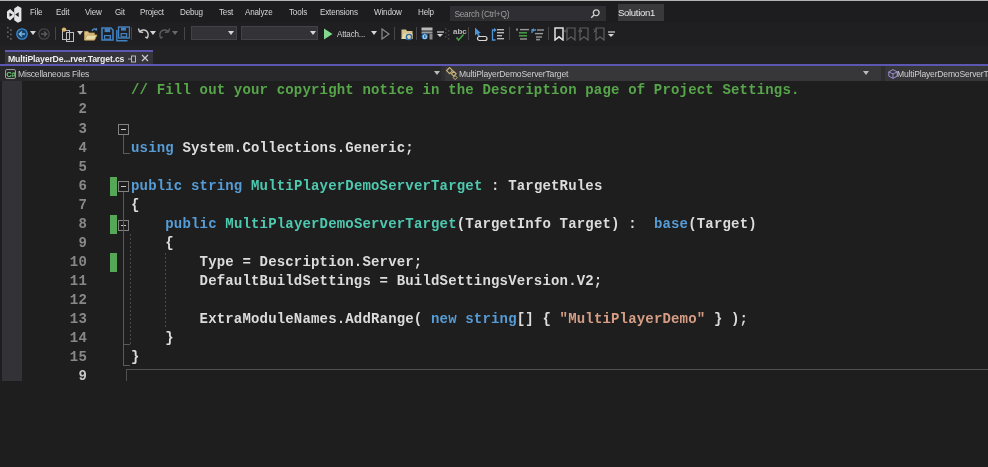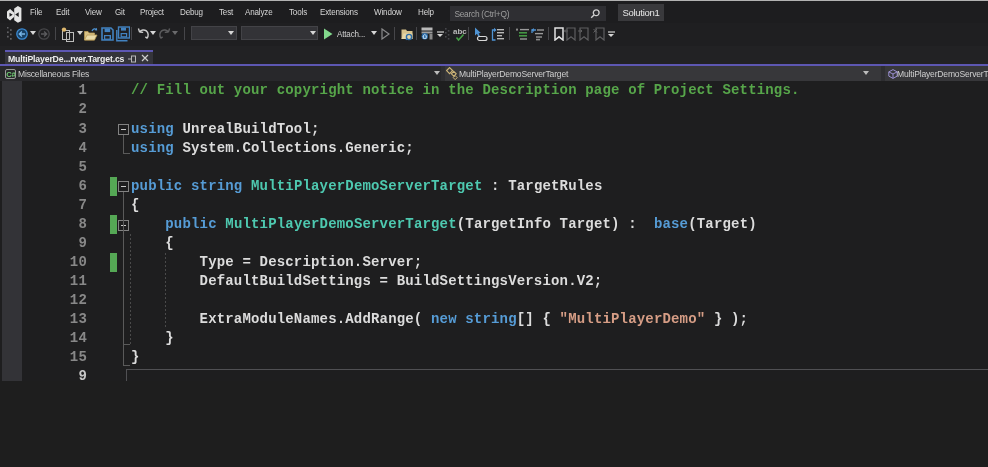--- a/index.html
+++ b/index.html
@@ -14,21 +14,21 @@
 #purpleline{left:0;top:64px;width:988px;height:2px;background:#5d57b2;}
 #navbar{left:0;top:66px;width:988px;height:15px;background:#2e2e31;}
 #editor{left:0;top:81px;width:988px;height:386px;background:#1e1e1f;}
 
 .mi{position:absolute;top:0;height:22px;line-height:22px;font-size:9.5px;
     letter-spacing:-0.2px;color:#d6d6d6;display:inline-block;transform:scaleX(0.85);transform-origin:0 50%;}
 #search{left:450px;top:5px;width:156px;height:15px;background:#2f2f33;
         color:#9e9e9e;font-size:9.5px;line-height:15px;letter-spacing:-0.3px;}
 #search span{display:inline-block;padding-left:5px;transform:scaleX(0.88);transform-origin:0 50%;}
 #sol1{left:618px;top:3px;width:46px;height:17px;background:#39393c;color:#e8e8e8;
-      font-size:9.5px;letter-spacing:-0.3px;line-height:17px;text-align:center;}
+      font-size:9.5px;letter-spacing:-0.3px;line-height:17px;}
 
 .sep{position:absolute;top:4px;width:1px;height:13px;background:#46464a;}
 .car{position:absolute;width:0;height:0;border-left:3.5px solid transparent;
      border-right:3.5px solid transparent;border-top:4.5px solid #d6d6d6;top:8px;}
 .car.dis{border-top-color:#6a6a6c;}
 .combo{position:absolute;top:3px;height:14px;background:#333337;border:1px solid #434347;}
 .tbtext{position:absolute;top:4px;height:13px;line-height:13px;font-size:9.5px;
         letter-spacing:-0.2px;color:#cfcfcf;display:inline-block;transform:scaleX(0.85);transform-origin:0 50%;}
 
 #tab{left:5px;top:4px;width:148px;height:14px;background:#34343a;
@@ -324,21 +324,21 @@
     <div class="oline" style="top:150px;height:113px"></div>
     <div class="otick" style="left:123px;top:263px;width:7px"></div>
 
     <div class="guide" style="left:130px;top:153px;height:110px"></div>
     <div class="guide" style="left:165px;top:172px;height:76px"></div>
 
     <div class="abs" id="curline"></div>
 
     <div class="ln" style="top:0"><span class="no">1</span><span class="cd"><span class="c">// Fill out your copyright notice in the Description page of Project Settings.</span></span></div>
     <div class="ln" style="top:19px"><span class="no">2</span></div>
-    <div class="ln" style="top:39px"><span class="no">3</span><span class="cd"><span class="k">using</span> UnrealBuildTool;</span></div>
+    <div class="ln" style="top:39px"><span class="no">3</span></div>
     <div class="ln" style="top:58px"><span class="no">4</span><span class="cd"><span class="k">using</span> System.Collections.Generic;</span></div>
     <div class="ln" style="top:77px"><span class="no">5</span></div>
     <div class="ln" style="top:96px"><span class="no">6</span><span class="cd"><span class="k">public</span> <span class="k">string</span> <span class="t">MultiPlayerDemoServerTarget</span> : TargetRules</span></div>
     <div class="ln" style="top:115px"><span class="no">7</span><span class="cd">{</span></div>
     <div class="ln" style="top:134px"><span class="no">8</span><span class="cd">    <span class="k">public</span> <span class="t">MultiPlayerDemoServerTarget</span>(TargetInfo Target) :  <span class="k">base</span>(Target)</span></div>
     <div class="ln" style="top:153px"><span class="no">9</span><span class="cd">    {</span></div>
     <div class="ln" style="top:172px"><span class="no">10</span><span class="cd">        Type = Description.Server;</span></div>
     <div class="ln" style="top:191px"><span class="no">11</span><span class="cd">        DefaultBuildSettings = BuildSettingsVersion.V2;</span></div>
     <div class="ln" style="top:210px"><span class="no">12</span></div>
     <div class="ln" style="top:229px"><span class="no">13</span><span class="cd">        ExtraModuleNames.AddRange( <span class="k">new</span> <span class="k">string</span>[] { <span class="s">"MultiPlayerDemo"</span> } );</span></div>

